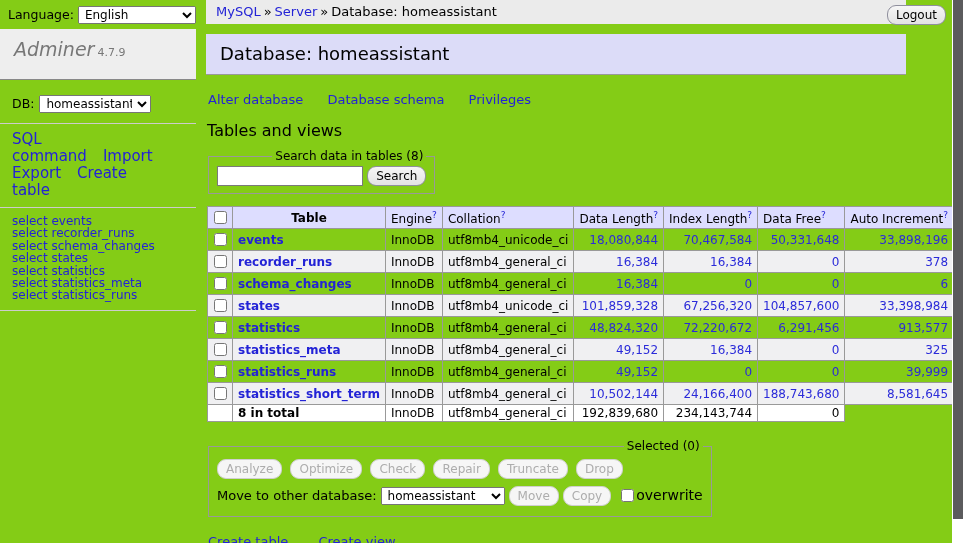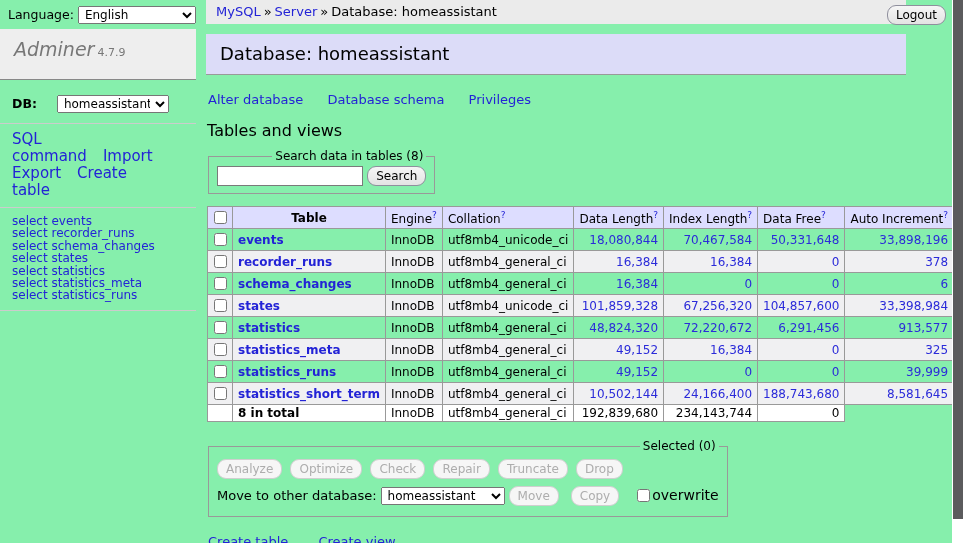--- a/index.html
+++ b/index.html
@@ -1,18 +1,18 @@
 <!DOCTYPE html>
 <html><head>
 <meta charset="utf-8">
 <style>
   * { box-sizing: border-box; }
   html, body { margin:0; padding:0; background:#fff; }
   body { font-family:"DejaVu Sans", sans-serif; font-size:13px; color:#000; }
-  .app { position:relative; width:966px; height:543px; overflow:hidden; background:#86efac; }
+  .app { position:relative; width:966px; height:543px; overflow:hidden; background:#84cc16; }
   a { color:#2323d6; text-decoration:none; }
 
   
   .scroll-track { position:absolute; top:0; right:0; width:14px; height:543px; background:#fff; }
   .scroll-thumb { position:absolute; top:0; right:3px; width:10px; height:519px; background:#5b5b5d; }
 
   
   .logout-wrap { position:absolute; top:5px; right:20px; }
 
   
@@ -31,21 +31,21 @@
   
   .sidebar { width:196px; flex:none; }
   .lang-row { padding:6px 8px 5px; white-space:nowrap; }
   .lang-row label { font-size:12.5px; margin-right:4px; }
   .lang-row select { width:118px; }
   .brand { background:#eee; border-bottom:1px solid #888; padding:9px 14px 19px; color:#777; }
   .brand .brand-name { font-style:italic; font-size:19px; }
   .brand .brand-version { font-size:11px; margin-left:3px; }
   .side-pad { padding:0 12px; }
   .db-row { margin:15px 0 10px; }
-  .db-row label { font-size:12.5px; margin-right:20px; font-weight:700; }
+  .db-row label { font-size:12.5px; margin-right:5px; font-weight:400; }
   .db-row select { width:112px; }
   .side-rule { border:0; border-top:1px solid #ccc; margin:0; }
   .side-actions { margin:7px 0 8px; font-size:15px; line-height:17px; }
   .side-actions a { margin-right:16px; }
   .side-tables { margin:7px 0 8px; font-size:12px; }
   .side-tables a { display:block; line-height:12.4px; }
 
   
   .main { width:710px; margin-left:10px; }
   .breadcrumb { background:#ebebeb; padding:4px 10px 5px; font-size:13px; width:700px; }
@@ -76,21 +76,21 @@
   tfoot td.c-name { font-weight:700; }
   tfoot td.c-num { color:#000; }
   .chk { width:20px; text-align:center; padding:1px 2px !important; }
 
   
   .selected-fieldset { margin-top:17px; }
   .sel-buttons { margin:3px 0 7px; }
   .sel-buttons .btn { margin-right:4px; }
   .move-row { font-size:13px; white-space:nowrap; padding-bottom:3px; }
   .move-row select { width:124px; margin:0 4px; }
-  .move-row .btn { margin-right:12px; }
+  .move-row .btn { margin-right:4px; }
   .move-row label.ovr { font-size:14px; }
   .move-row input[type="checkbox"] { vertical-align:-2px; margin:0 2px 0 6px; }
 
   .create-links { margin:17px 0 0 2px; font-size:13px; }
   .create-links a { margin-right:26px; }
 </style>
 </head>
 <body>
 
 <div class="app">

